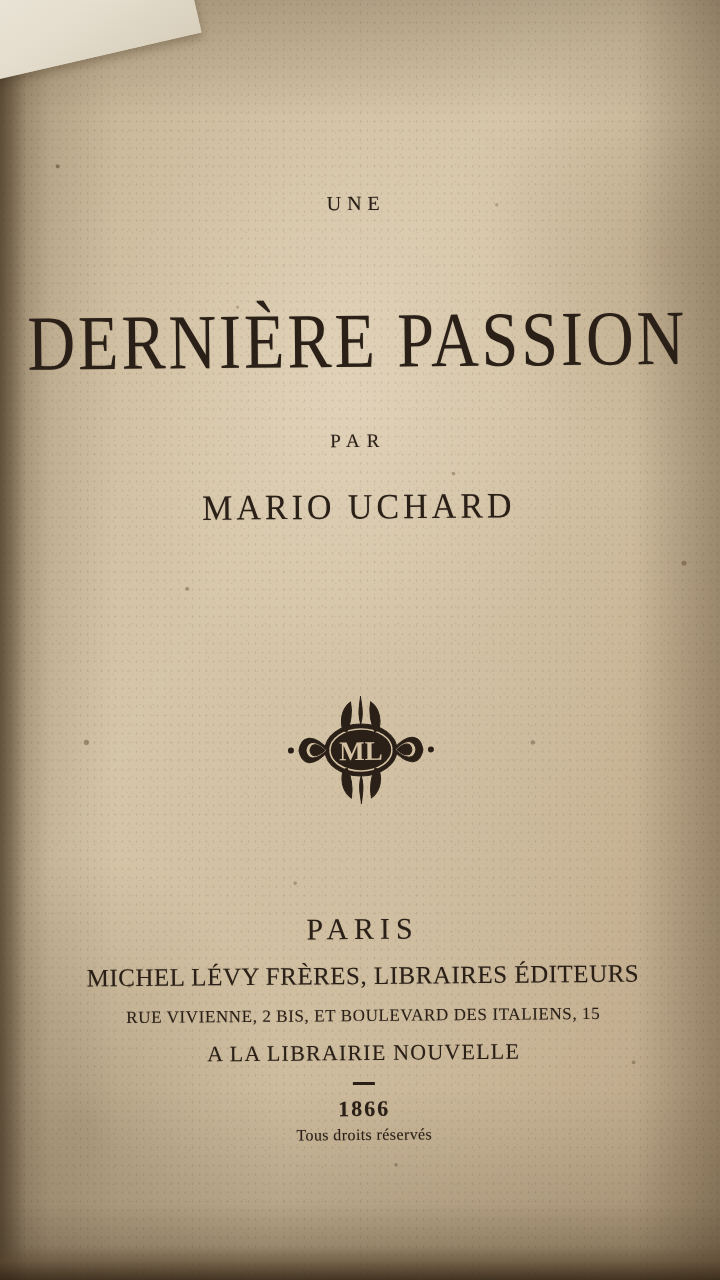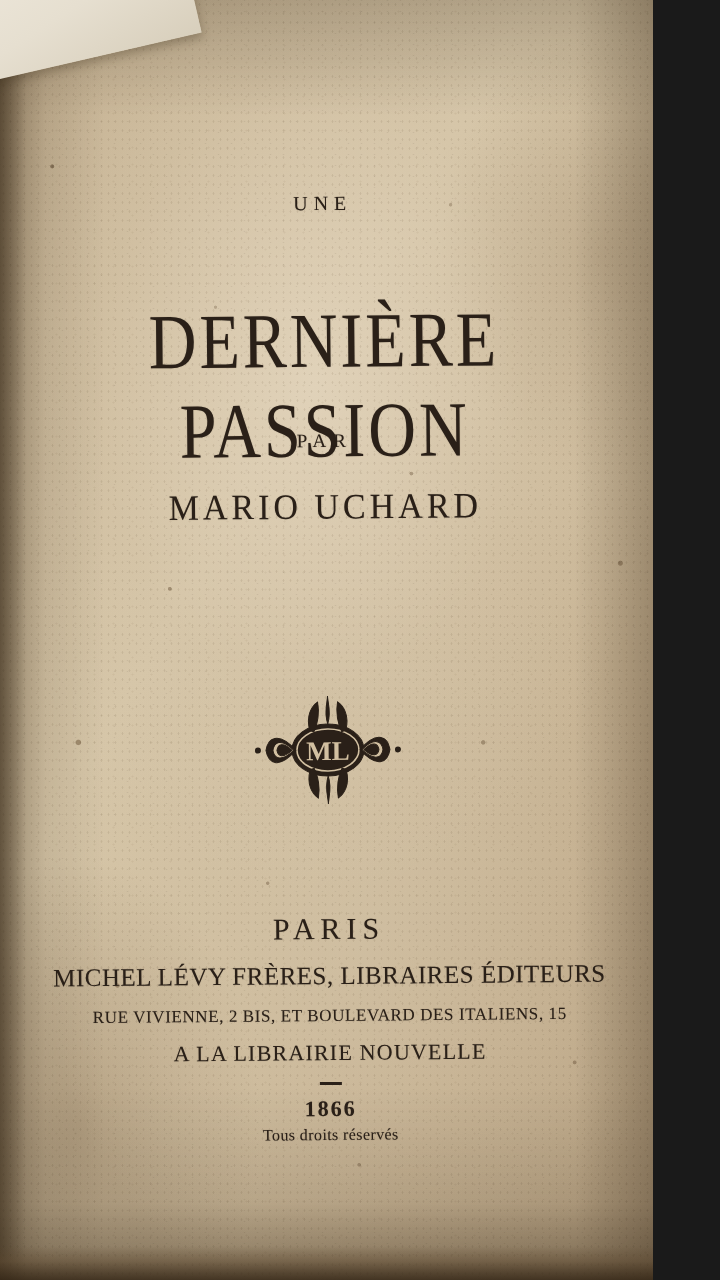--- a/index.html
+++ b/index.html
@@ -9,21 +9,21 @@
   }
   body {
     width: 720px;
     height: 1280px;
     overflow: hidden;
     font-family: "Liberation Serif", serif;
   }
 
   #page {
     position: relative;
-    width: 653px;
+    width: 720px;
     height: 1280px;
     overflow: hidden;
     background: #737373;
   }
 
   
   .paper {
     position: absolute;
     inset: 0;
     background:

